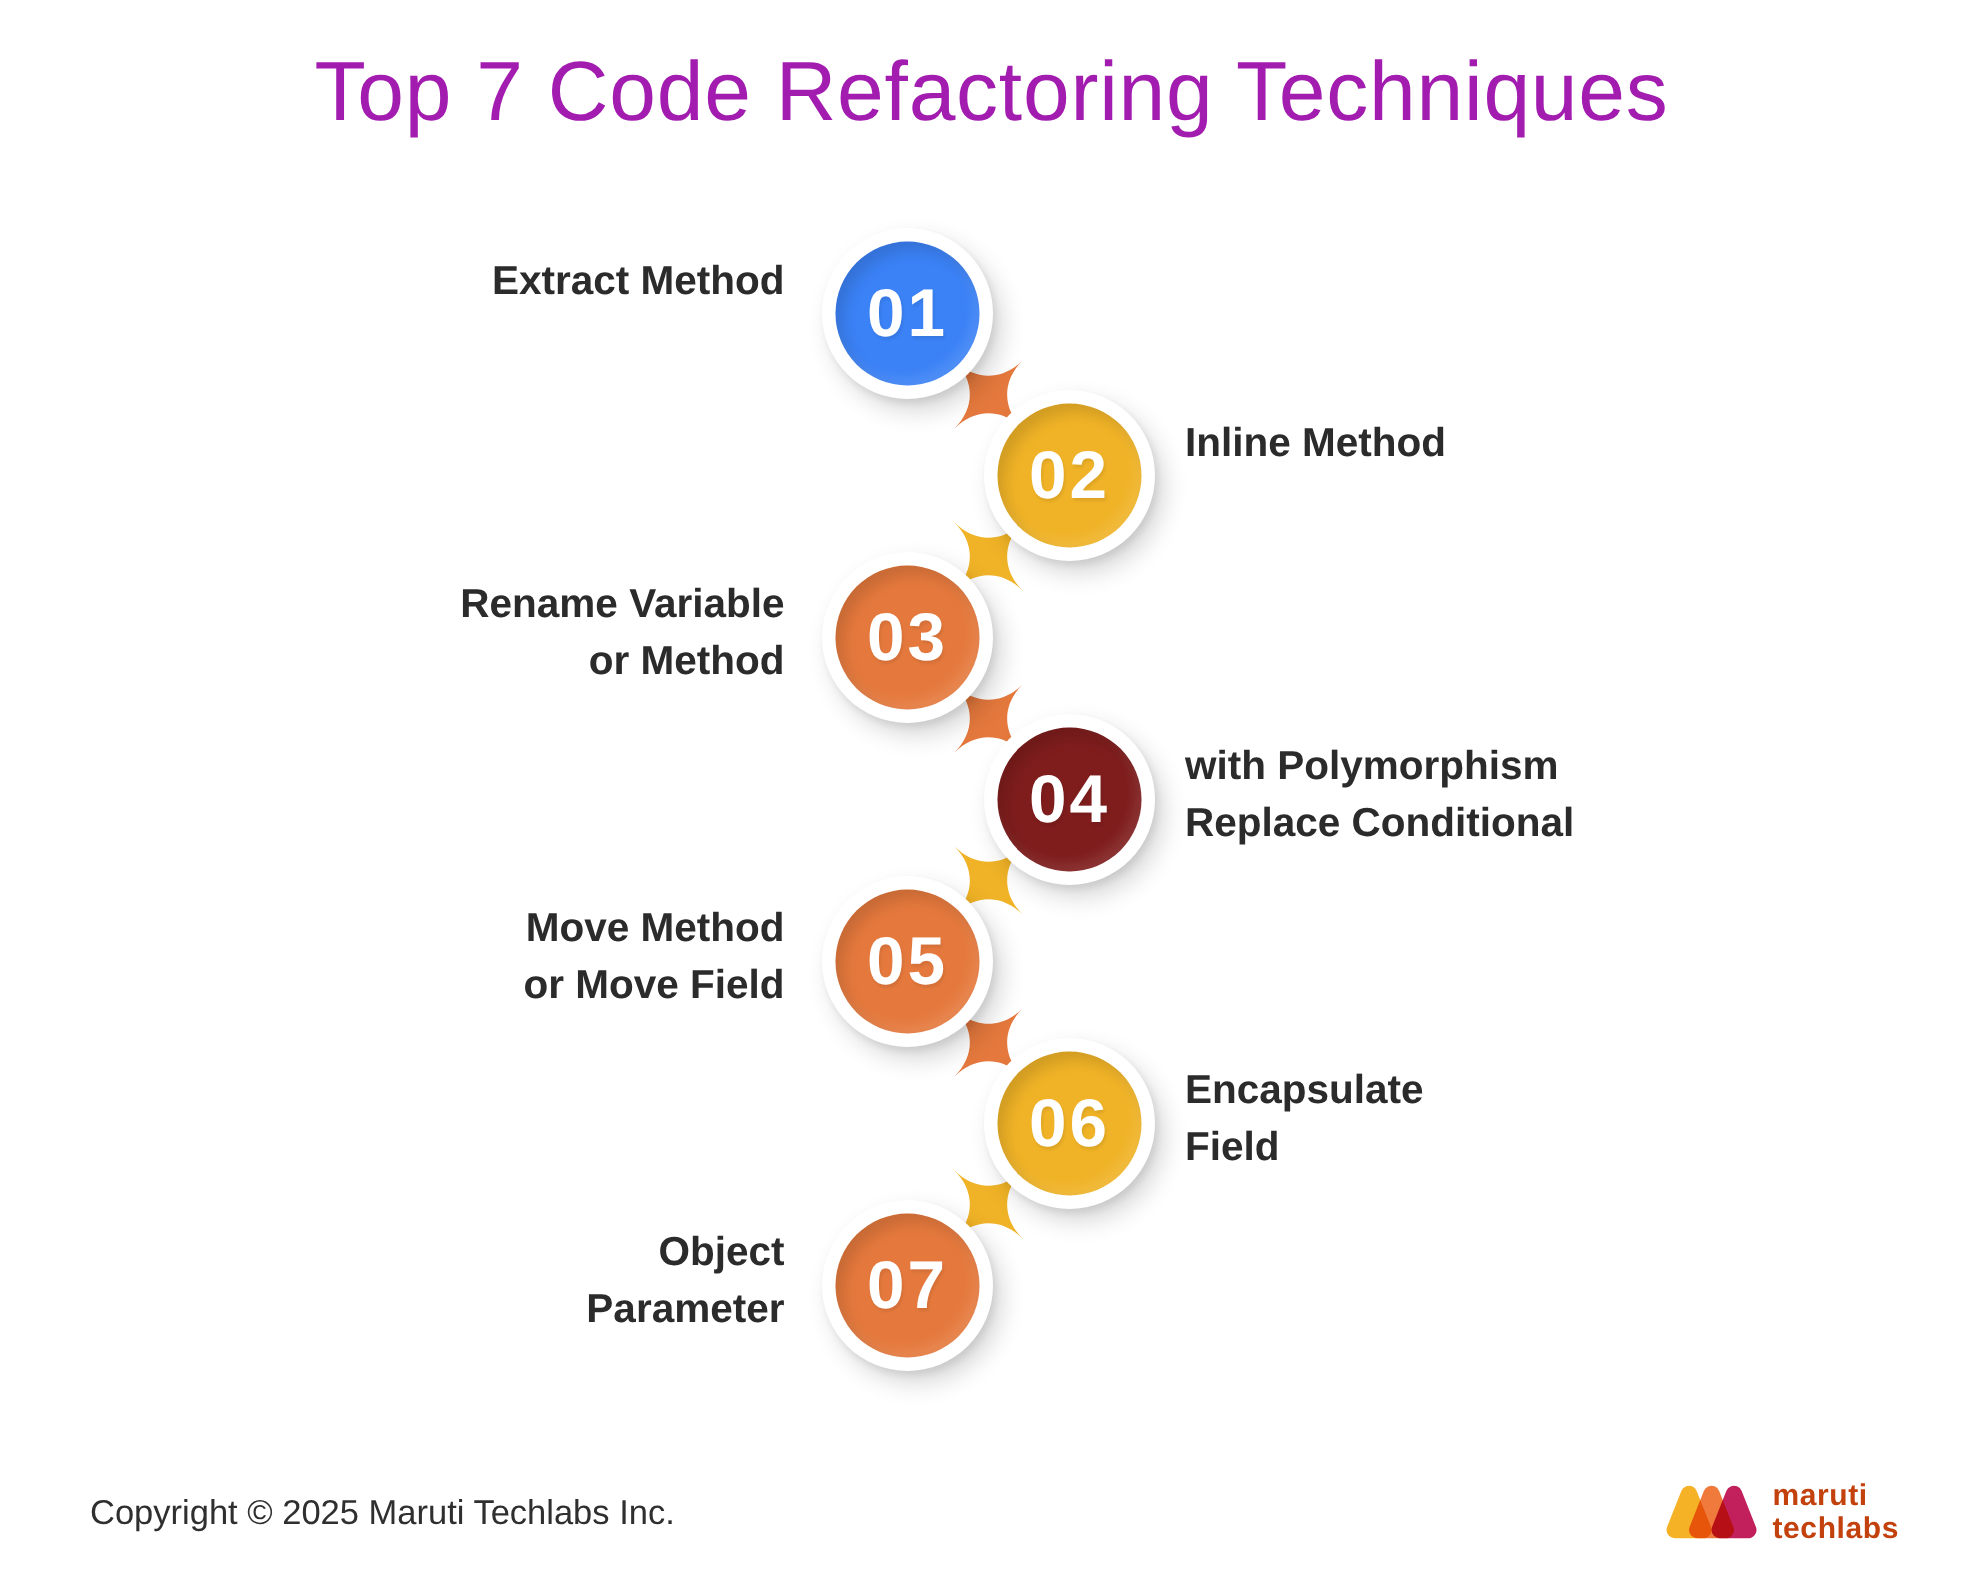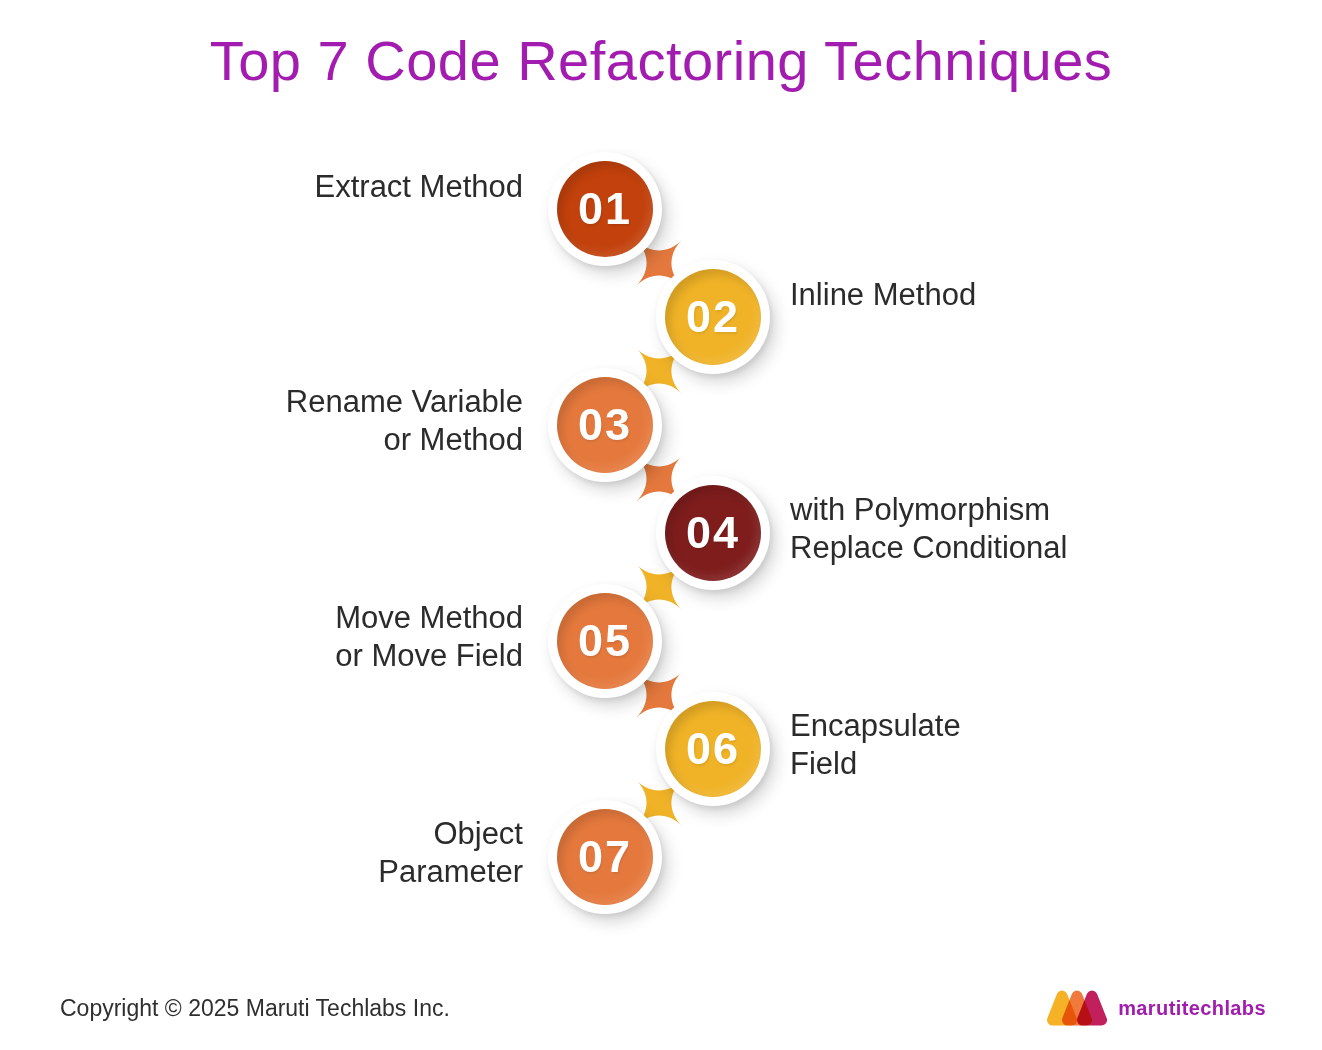--- a/index.html
+++ b/index.html
@@ -55,22 +55,22 @@
   }
   .num {
     color: #ffffff;
     font-size: 45px;
     font-weight: 700;
     letter-spacing: 2px;
     text-shadow: 1px 2px 2px rgba(0,0,0,0.08);
   }
   .label {
     position: absolute;
-    font-size: 31px;
-    font-weight: 400;
+    font-size: 27px;
+    font-weight: 700;
     color: #2b2b2b;
     line-height: 38px;
     white-space: nowrap;
     z-index: 3;
   }
   .label.left  { text-align: right; }
   .label.right { text-align: left; }
   .copyright {
     position: absolute;
     left: 60px;
@@ -83,46 +83,46 @@
     position: absolute;
     right: 56px;
     top: 982px;
     display: flex;
     align-items: center;
     gap: 8px;
   }
   .logo svg { display: block; }
   .logo-wordmark {
     display: flex;
-    flex-direction: row;
+    flex-direction: column;
     font-size: 20px;
     font-weight: 700;
     line-height: 22px;
     letter-spacing: 0.4px;
-    color: #a21caf;
+    color: #c2410c;
   }
 </style>
 </head>
 <body>
 
 <div class="page">
 
   <h1 class="title">Top 7 Code Refactoring Techniques</h1>
 
   <div class="diagram">
       <div class="connector" style="left: 659px; top: 263px;">
         <svg viewBox="0 0 40 40">
           <path d="M20 0 C20 12 28 20 40 20 C28 20 20 28 20 40 C20 28 12 20 0 20 C12 20 20 12 20 0 Z" fill="#E5793D"></path>
         </svg>
       </div>
   <div class="label left" style="top: 168px; right: 799px;">
         <div>Extract Method</div>
       </div>
   <div class="badge" style="left: 548px; top: 152px;">
-    <div class="badge-inner" style="background: #c2410c;">
+    <div class="badge-inner" style="background: #3b82f6;">
       <span class="num">01</span>
     </div>
   </div>
 <div class="connector" style="left: 659px; top: 371px;">
         <svg viewBox="0 0 40 40">
           <path d="M20 0 C20 12 28 20 40 20 C28 20 20 28 20 40 C20 28 12 20 0 20 C12 20 20 12 20 0 Z" fill="#F0B327"></path>
         </svg>
       </div>
   <div class="label right" style="top: 276px; left: 790px;">
         <div>Inline Method</div>

